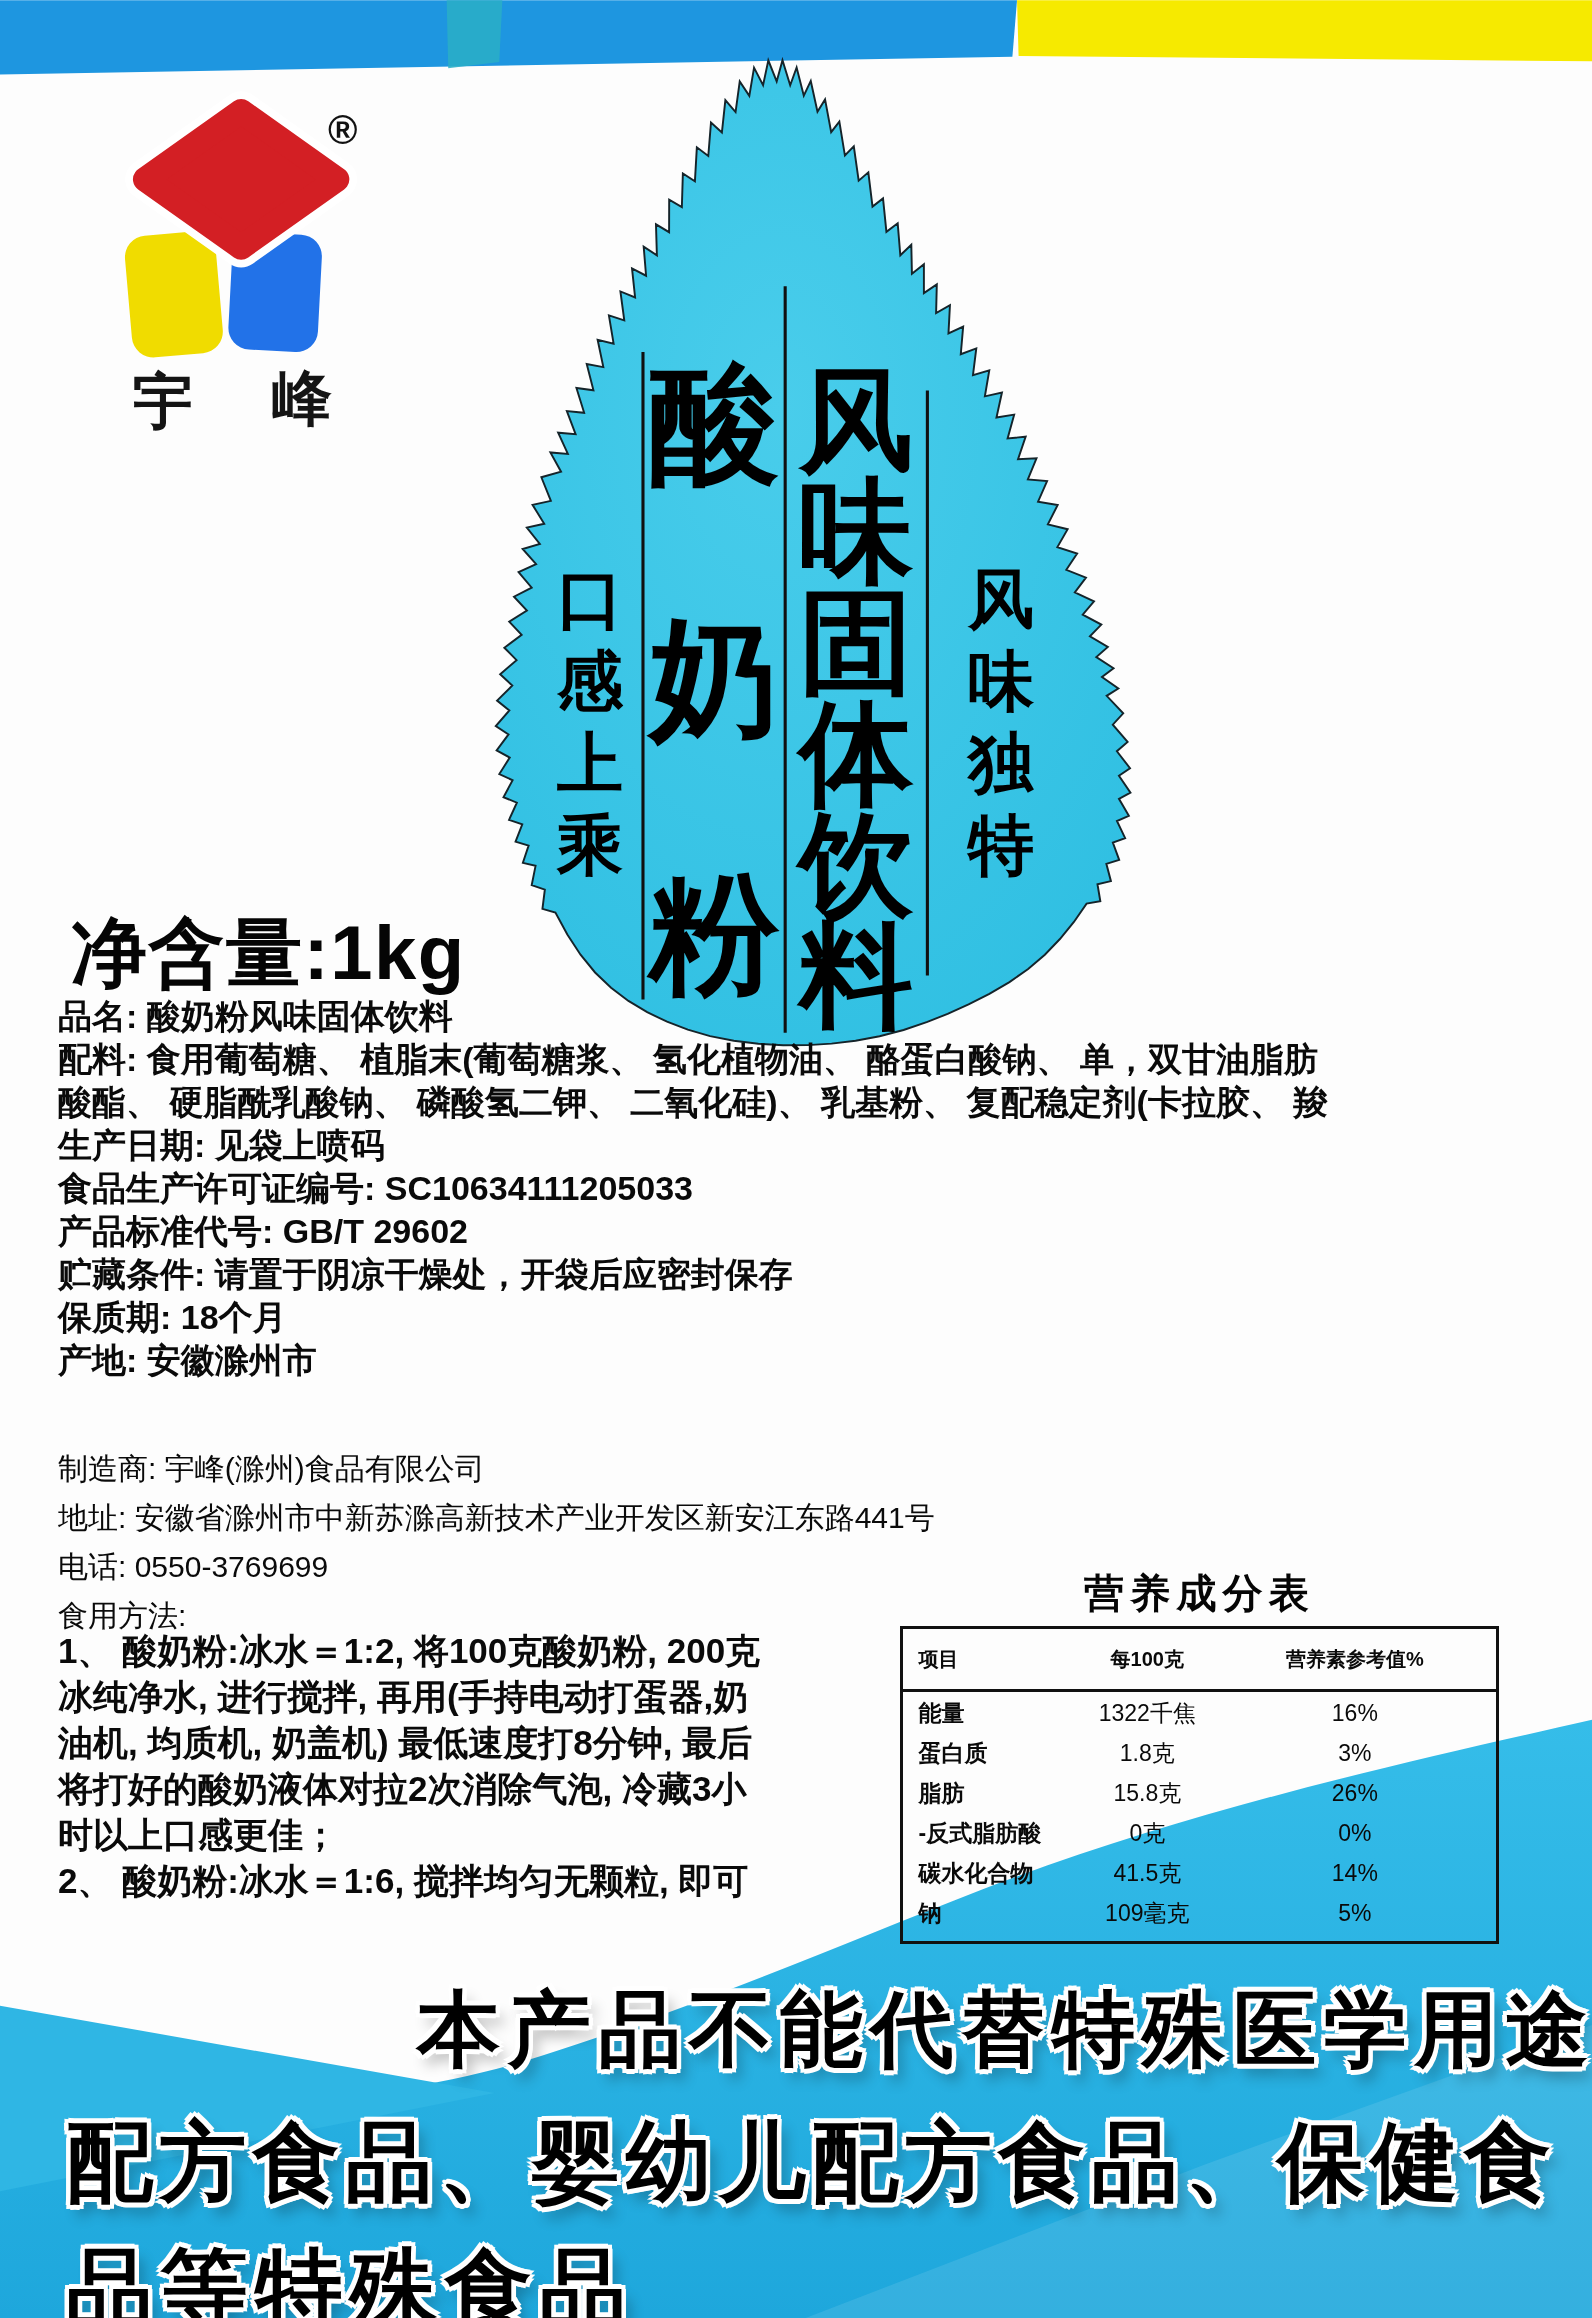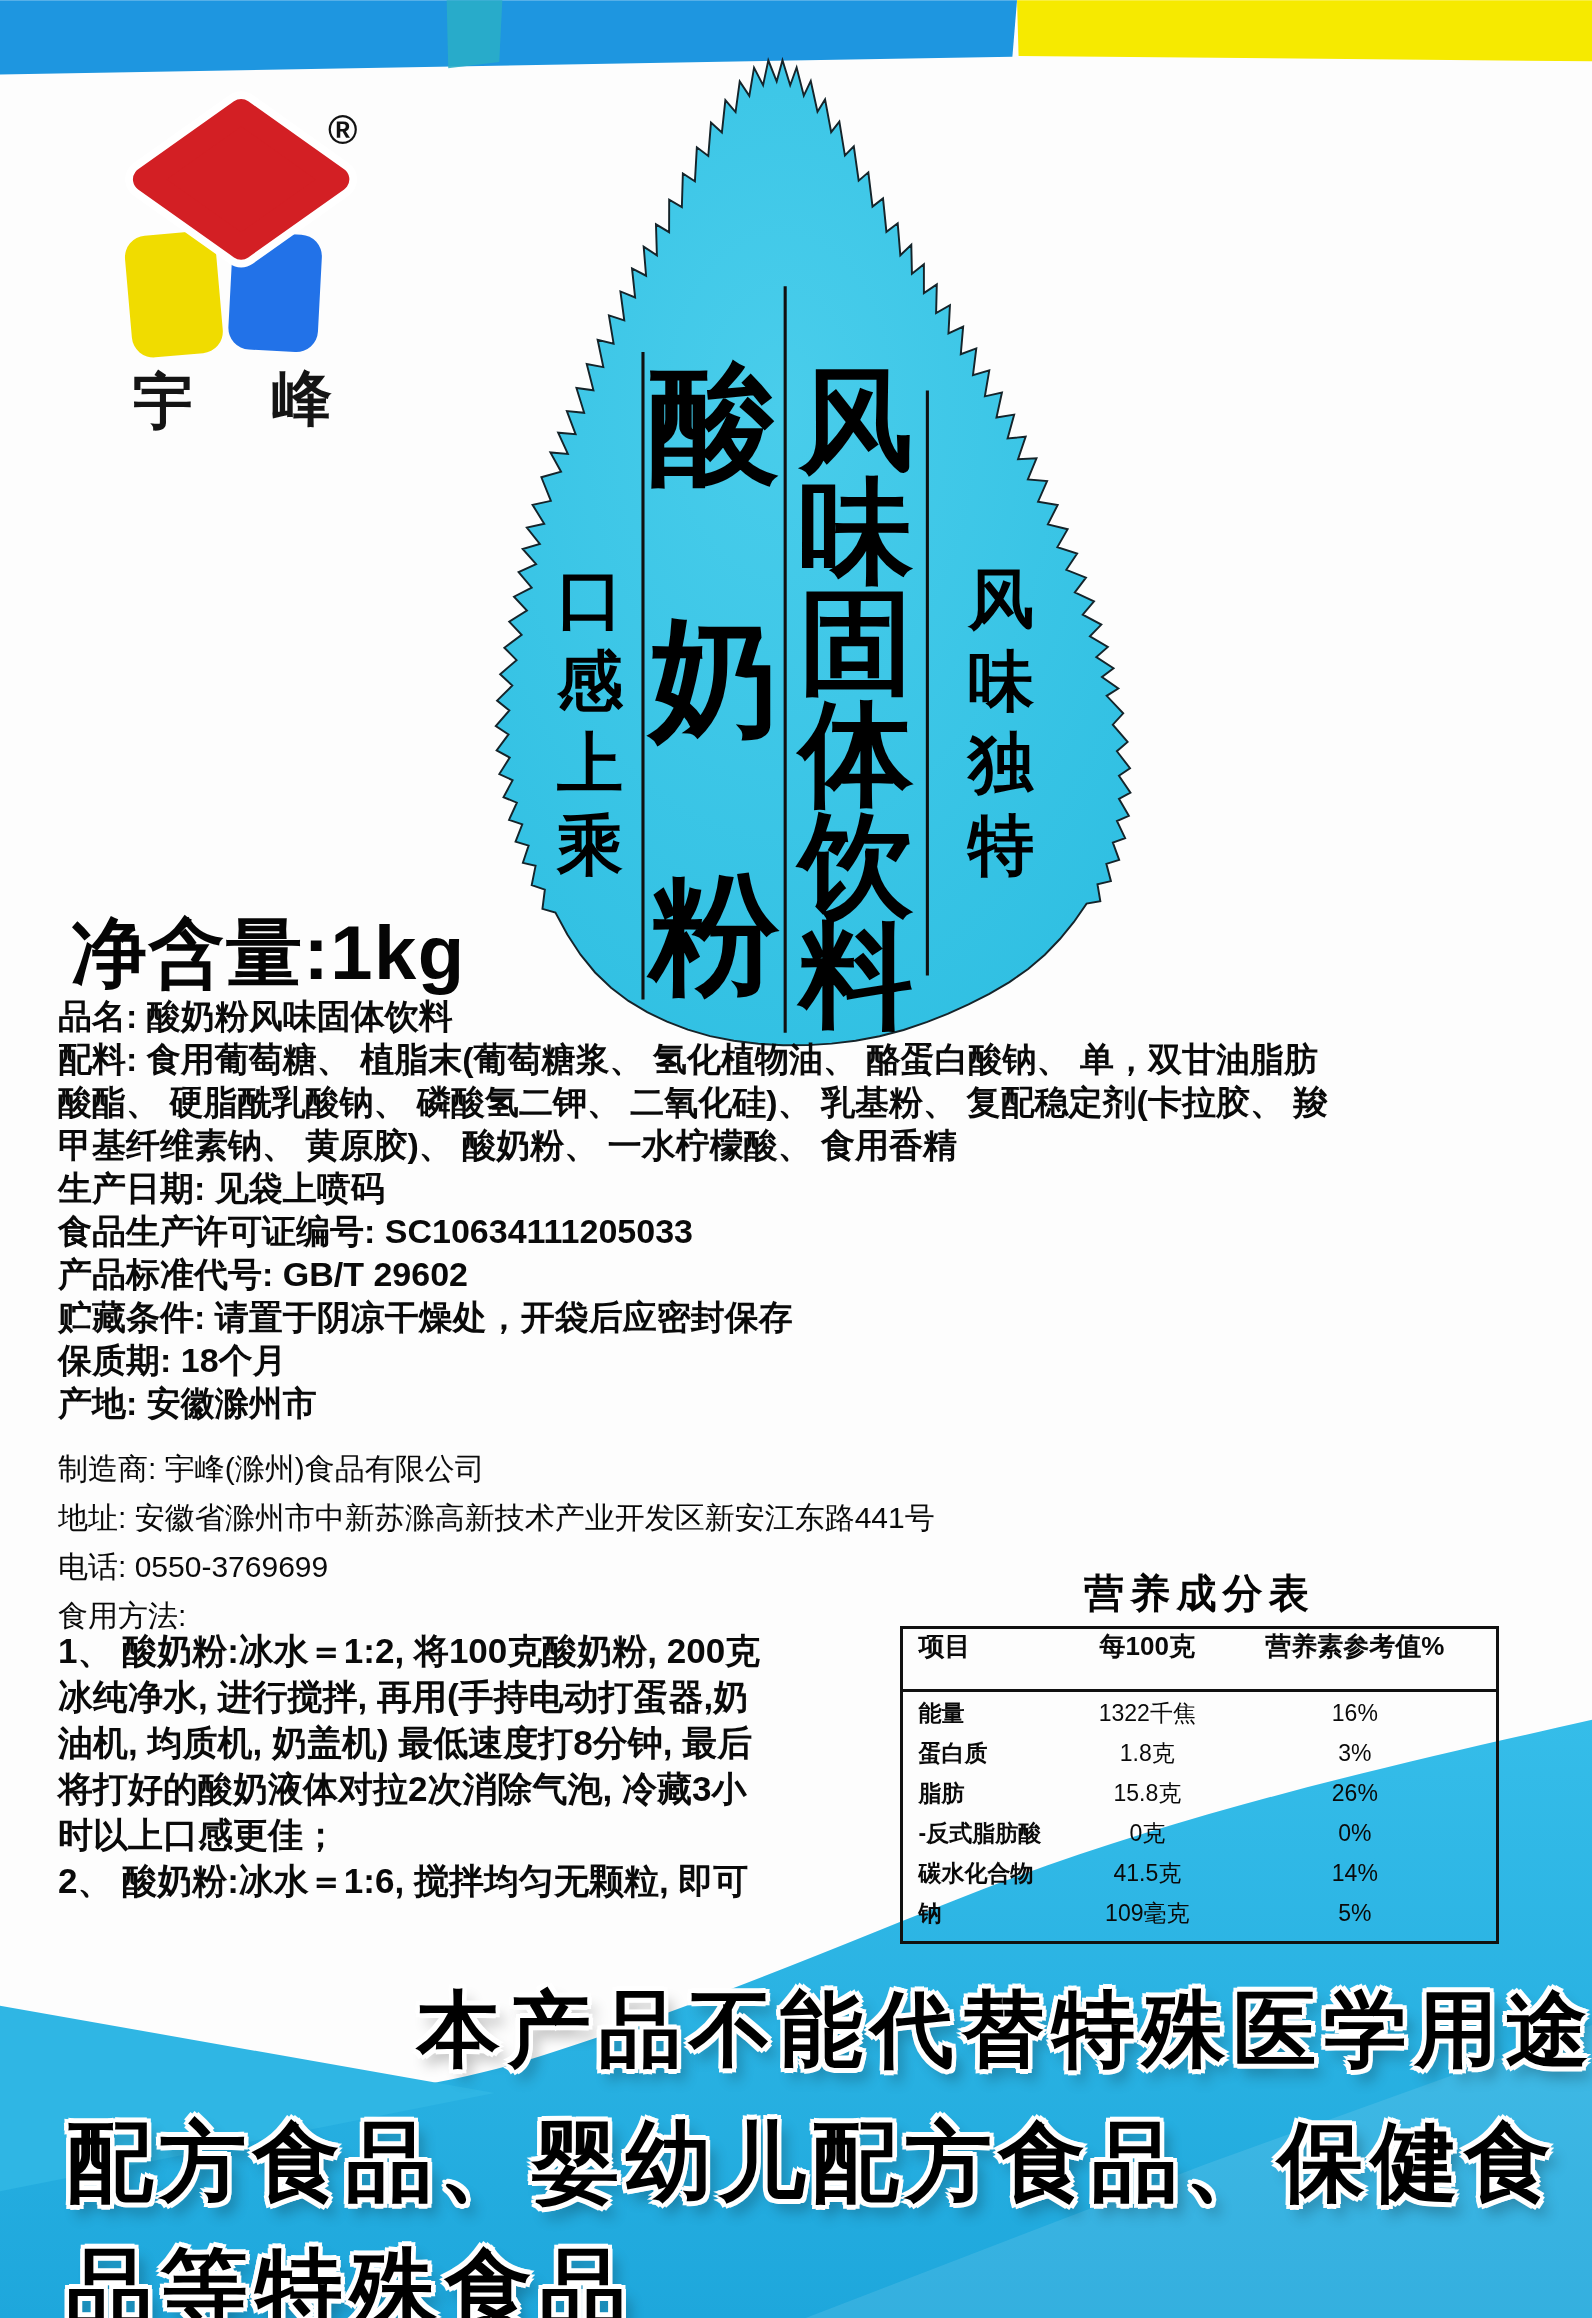--- a/index.html
+++ b/index.html
@@ -21,22 +21,22 @@
   
   .info-a{position:absolute;left:58px;top:995px;width:1492px;font-size:34px;line-height:43px;font-weight:600;}
   .info-b{position:absolute;left:58px;top:1444px;width:1492px;font-size:30px;line-height:49px;font-weight:400;}
   .usage{position:absolute;left:58px;top:1628px;width:839px;font-size:35px;line-height:46px;font-weight:600;}
   .iline{white-space:nowrap;}
   
   .ntitle{position:absolute;left:900px;top:1566px;width:599px;text-align:center;
           font-size:40px;font-weight:900;letter-spacing:6.2px;color:#050505;}
   .ntable{position:absolute;left:900px;top:1626px;width:599px;height:318px;
           border:3.9px solid #111;box-sizing:border-box;}
-  .nheader{display:flex;height:60px;align-items:flex-start;border-bottom:3.1px solid #111;
-           font-size:26px;font-weight:700;}
+  .nheader{display:flex;height:60px;align-items:center;border-bottom:3.1px solid #111;
+           font-size:20px;font-weight:700;}
   .nrows{padding-top:1.5px;}
   .nrow{display:flex;height:40px;align-items:center;font-size:23px;}
   .c1{width:30%;padding-left:15.5px;box-sizing:border-box;font-weight:700;white-space:nowrap;}
   .c2{width:22.4%;text-align:center;white-space:nowrap;font-weight:500;}
   .c3{width:47.6%;text-align:center;white-space:nowrap;font-weight:500;}
   .nheader .c2,.nheader .c3{font-weight:700;}
   
   .warn{position:absolute;font-weight:900;color:#000;white-space:nowrap;
         text-shadow:-4.6px 0 0 #fff,4.6px 0 0 #fff,0 -4.6px 0 #fff,0 4.6px 0 #fff,
         -3.9px -3.9px 0 #fff,3.9px -3.9px 0 #fff,-3.9px 3.9px 0 #fff,3.9px 3.9px 0 #fff,
@@ -99,21 +99,20 @@
   <span class="brand-char" style="left:133px;top:362px;">宇</span>
   <span class="brand-char" style="left:272px;top:359px;">峰</span>
 
   <div class="net">净含量:1kg</div>
 
   <div class="info-a">
 
   <div class="iline">品名: 酸奶粉风味固体饮料</div>
       <div class="iline">配料: 食用葡萄糖、 植脂末(葡萄糖浆、 氢化植物油、 酪蛋白酸钠、 单，双甘油脂肪</div>
       <div class="iline">酸酯、 硬脂酰乳酸钠、 磷酸氢二钾、 二氧化硅)、 乳基粉、 复配稳定剂(卡拉胶、 羧</div>
-      <div class="iline">甲基纤维素钠、 黄原胶)、 酸奶粉、 一水柠檬酸、 食用香精</div>
       <div class="iline">生产日期: 见袋上喷码</div>
       <div class="iline">食品生产许可证编号: SC10634111205033</div>
       <div class="iline">产品标准代号: GB/T 29602</div>
       <div class="iline">贮藏条件: 请置于阴凉干燥处，开袋后应密封保存</div>
       <div class="iline">保质期: 18个月</div>
       <div class="iline">产地: 安徽滁州市</div>
     </div>
 
   <div class="info-b">
 

